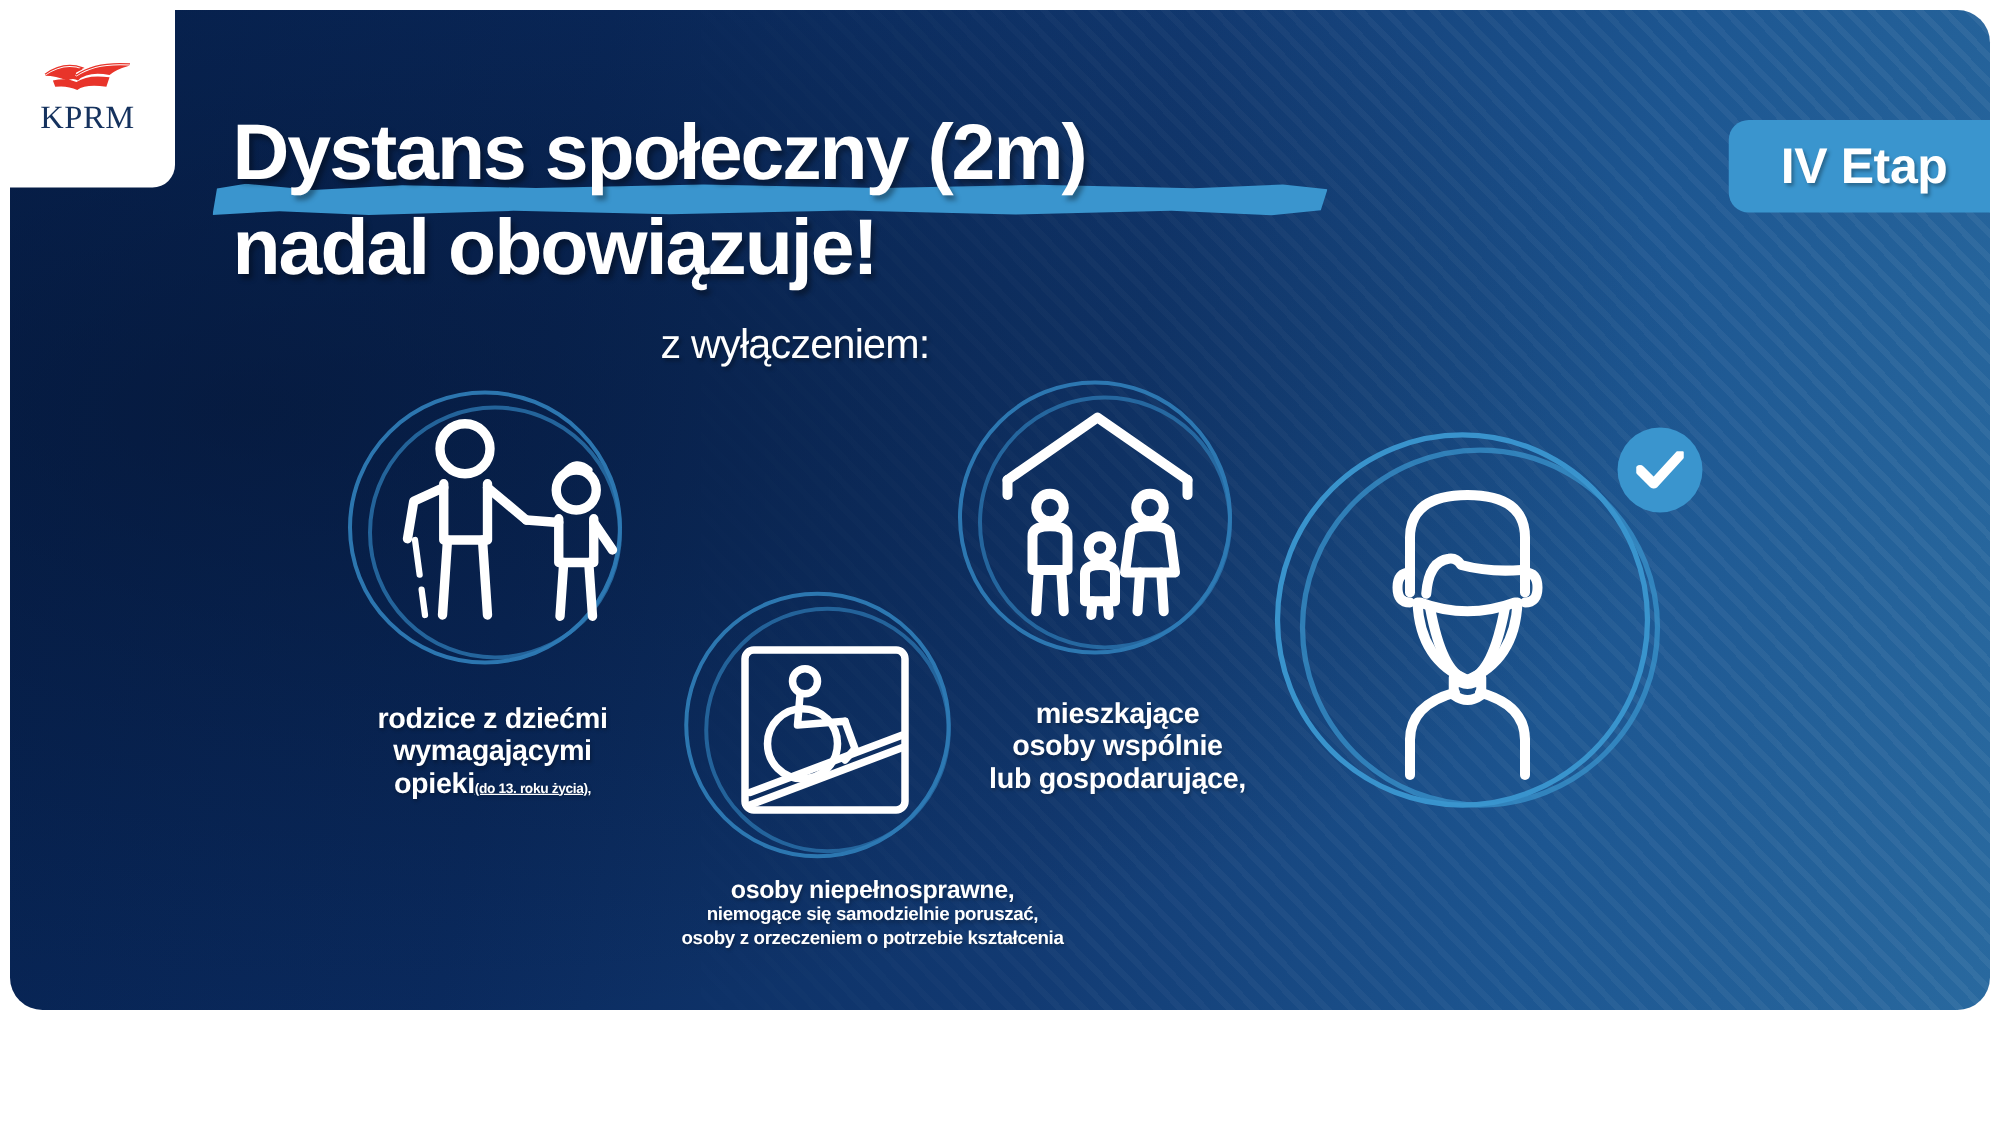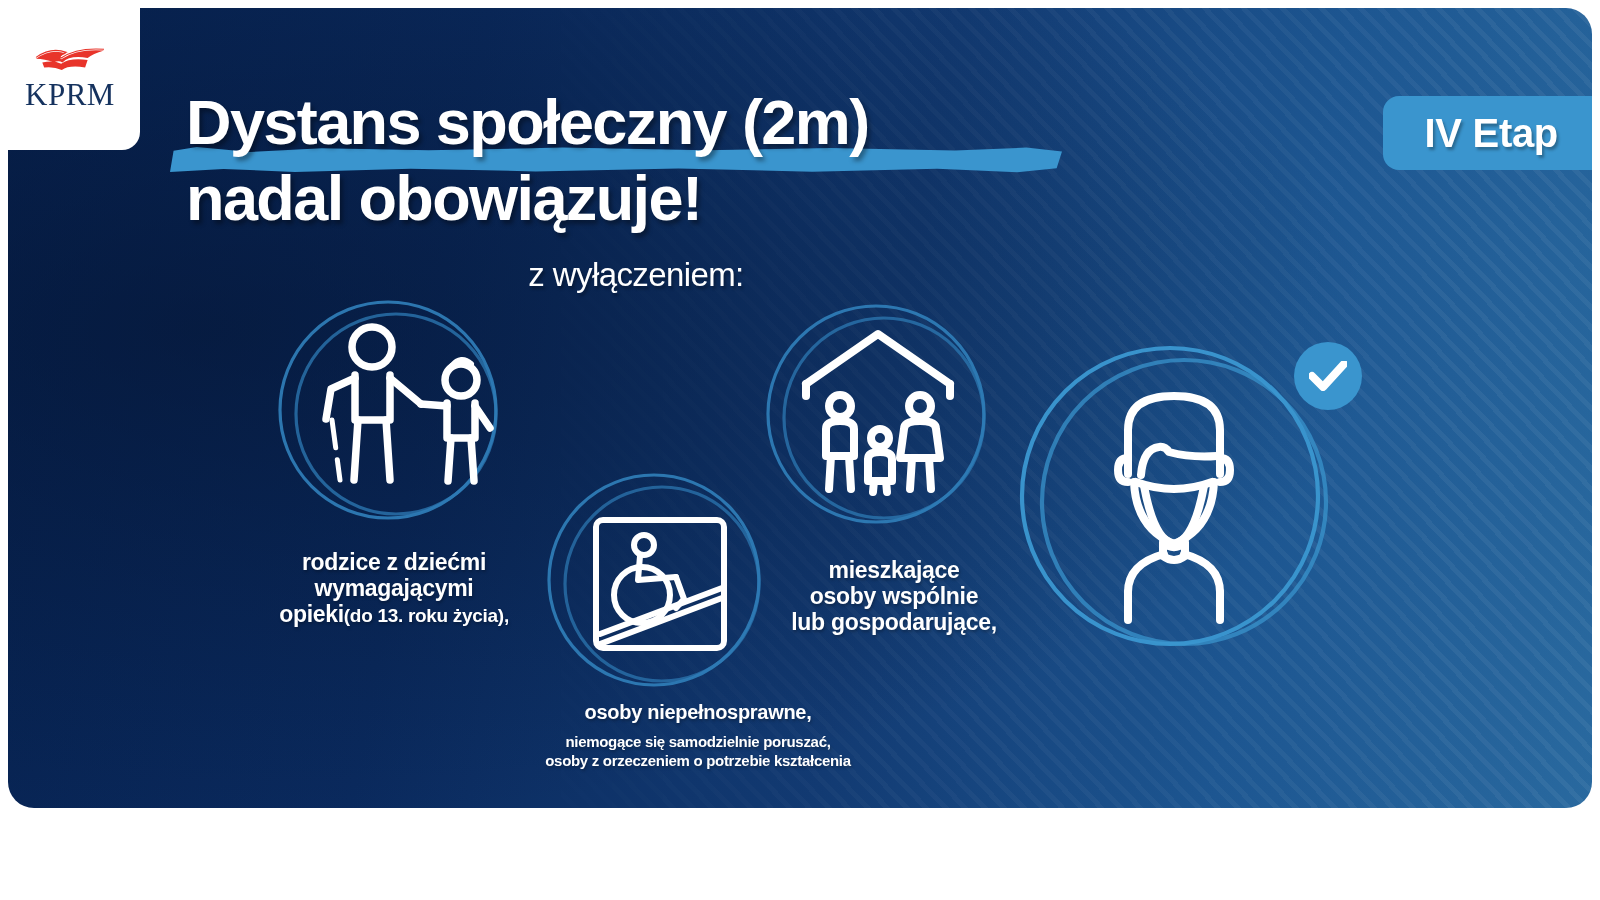--- a/index.html
+++ b/index.html
@@ -72,21 +72,21 @@
     justify-content: center;
     gap: 4px;
   }
   .logo-flag {
     width: 76px;
     height: 34px;
     display: block;
   }
   .logo-word {
     font-family: "Liberation Serif", serif;
-    font-size: 31px;
+    font-size: 26px;
     letter-spacing: 0.5px;
     color: #15325e;
     font-weight: 400;
     line-height: 1;
   }
 
   
   .stage-badge {
     position: absolute;
     right: 0px;
@@ -169,31 +169,31 @@
   .cap {
     text-align: center;
     color: #ffffff;
     font-weight: 700;
     letter-spacing: -0.3px;
     line-height: 1.12;
     text-shadow: 1px 2px 3px rgba(0,0,0,0.28);
   }
   .cap-main { font-size: 23px; }
   .cap-small { font-size: 15px; font-weight: 700; }
-  .cap-inline-small { font-size: 19px; font-weight: 700; }
-
-  
-  #item-parents { left: 246px; top: 284px; width: 280px; }
+  .cap-inline-small { font-size: 11px; font-weight: 700; text-decoration: underline; }
+
+  
+  #item-parents { left: 246px; top: 296px; width: 280px; }
   #item-parents .cap { margin-top: 18px; }
 
   
   #item-disabled { left: 500px; top: 460px; width: 380px; }
   #item-disabled .ring-wrap { margin-left: 28px; }
   #item-disabled .cap-main { margin-top: 3px; font-size: 20px; }
-  #item-disabled .cap-small { margin-top: 10px; line-height: 1.22; }
+  #item-disabled .cap-small { line-height: 1.22; }
 
   
   #item-household { left: 736px; top: 288px; width: 300px; }
   #item-household .cap { margin-top: 22px; }
 
   
   #item-mask { left: 1000px; top: 326px; width: 360px; }
   #item-mask .cap {
     margin-top: 30px;
     font-size: 40px;

